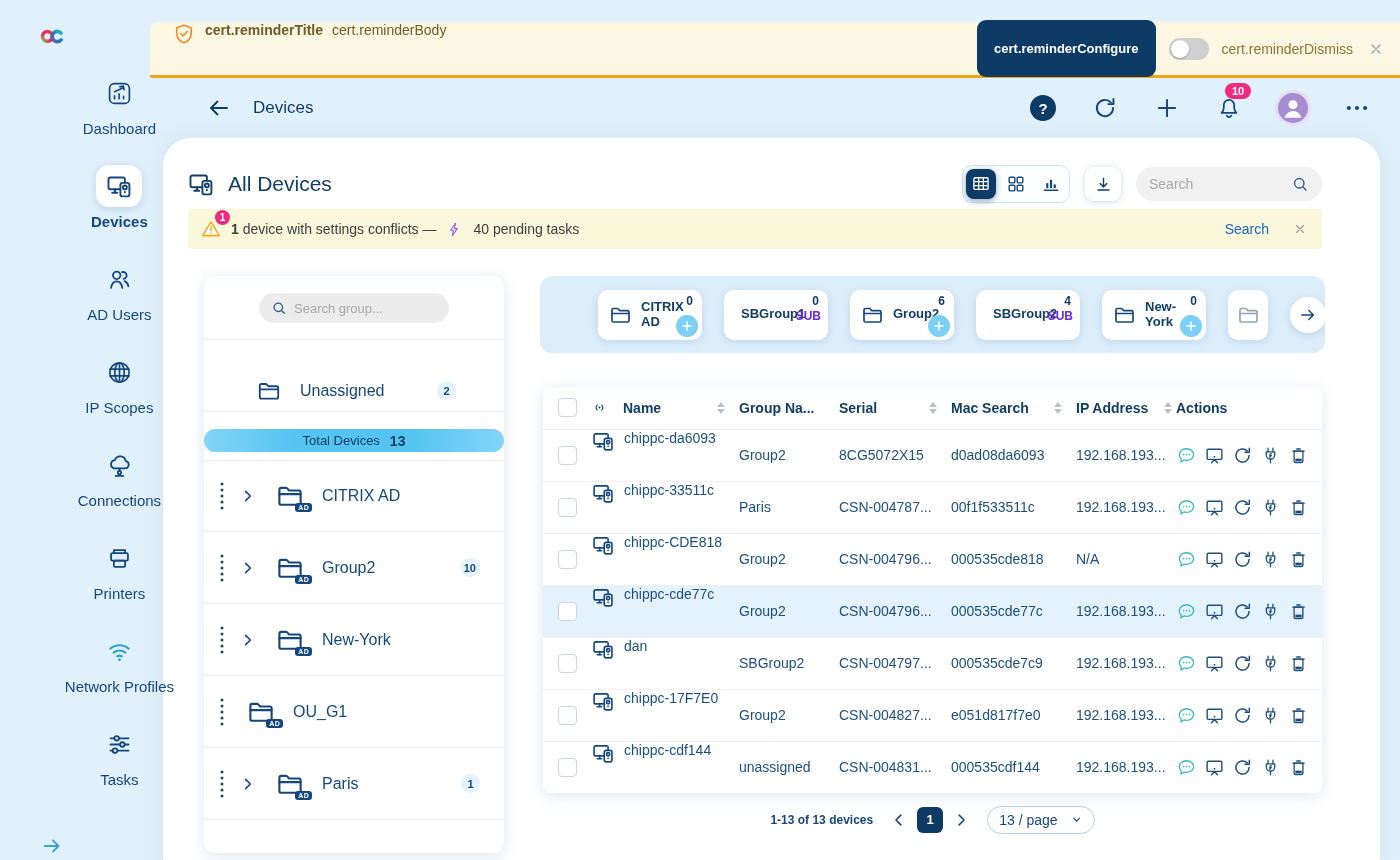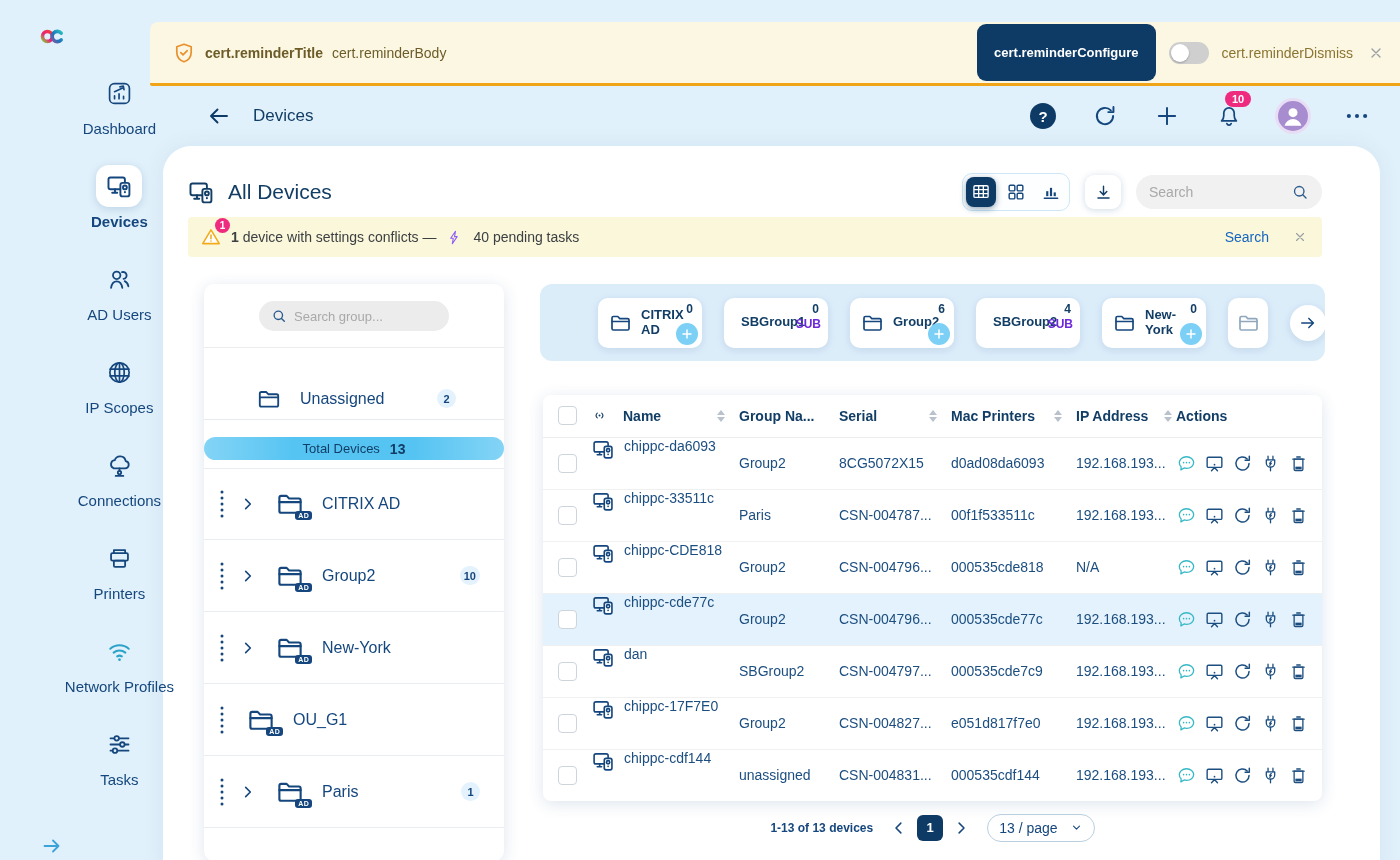--- a/index.html
+++ b/index.html
@@ -15,21 +15,21 @@
 .nav-icon{width:46px;height:42px;display:flex;align-items:center;justify-content:center;color:#15477e}
 .nav-icon svg{width:27px;height:27px}
 .nav-icon.teal{color:#2ba3c9}
 .nav-item.active .nav-icon{background:#fff;border-radius:13px;box-shadow:0 2px 8px rgba(21,71,126,.18)}
 .nav-label{font-size:15px;color:#15477e;white-space:nowrap}
 .nav-item.active .nav-label{font-weight:bold}
 .collapse-btn{position:absolute;left:40px;bottom:2px;width:24px;height:24px;color:#3aa3d8;cursor:pointer}
 
 .content{position:absolute;left:150px;top:0;width:1250px;height:860px}
 
-.cert-banner{margin-top:22px;height:64px;background:#fcf7e2;border-bottom:3px solid #efa517;border-top-left-radius:8px;border-bottom-left-radius:2px;display:flex;align-items:center;padding:0 16px 0 22px;gap:9px;position:relative;z-index:2}
+.cert-banner{margin-top:22px;height:56px;background:#fcf7e2;border-bottom:3px solid #efa517;border-top-left-radius:8px;border-bottom-left-radius:2px;display:flex;padding:0 16px 0 22px;gap:9px;position:relative;z-index:2}
 .shield{width:24px;height:24px}
 .cert-title{font-weight:bold;color:#6d5c28;font-size:14px}
 .cert-body{color:#6d5c28;font-size:14px}
 .cert-right{margin-left:auto;display:flex;align-items:center;gap:13px}
 .cert-btn{background:#0d3b66;color:#fff;border:none;border-radius:9px;padding:21px 17px;font-size:13px;font-weight:bold;cursor:pointer;font-family:inherit}
 .toggle{width:40px;height:22px;background:#cfcfcf;border-radius:11px;position:relative;cursor:pointer;flex:none}
 .toggle .knob{position:absolute;left:2px;top:2px;width:18px;height:18px;border-radius:50%;background:#fff;box-shadow:0 1px 2px rgba(0,0,0,.25)}
 .cert-dismiss{color:#8a7430;font-size:14px}
 .banner-x{width:16px;height:16px;color:#9aa0a6;cursor:pointer;margin-left:2px}
 
@@ -662,21 +662,21 @@
                       <span class="th-inner">
                         <span>Serial</span>
                         <span class="sort">
                           <i class="up"></i>
                           <i class="dn"></i>
                         </span>
                       </span>
                     </th>
                   <th>
                       <span class="th-inner">
-                        <span>Mac Printers</span>
+                        <span>Mac Search</span>
                         <span class="sort">
                           <i class="up"></i>
                           <i class="dn"></i>
                         </span>
                       </span>
                     </th>
                   <th>
                       <span class="th-inner">
                         <span>IP Address</span>
                         <span class="sort">

